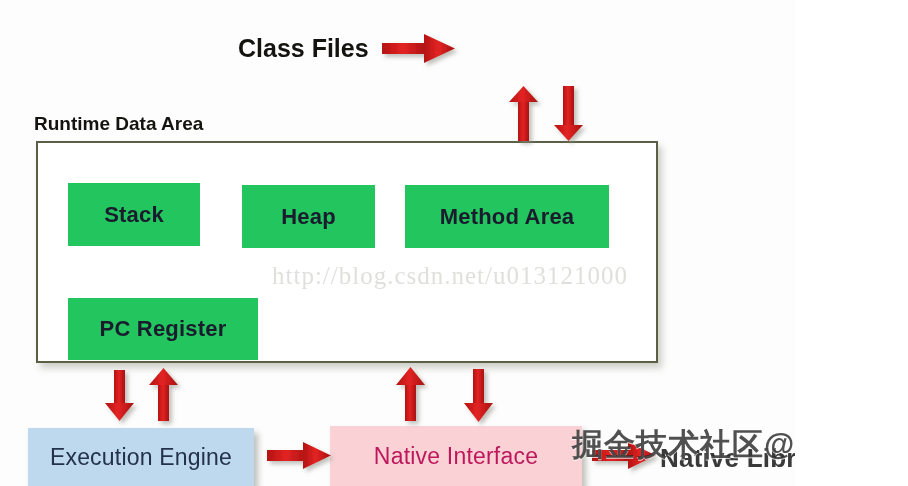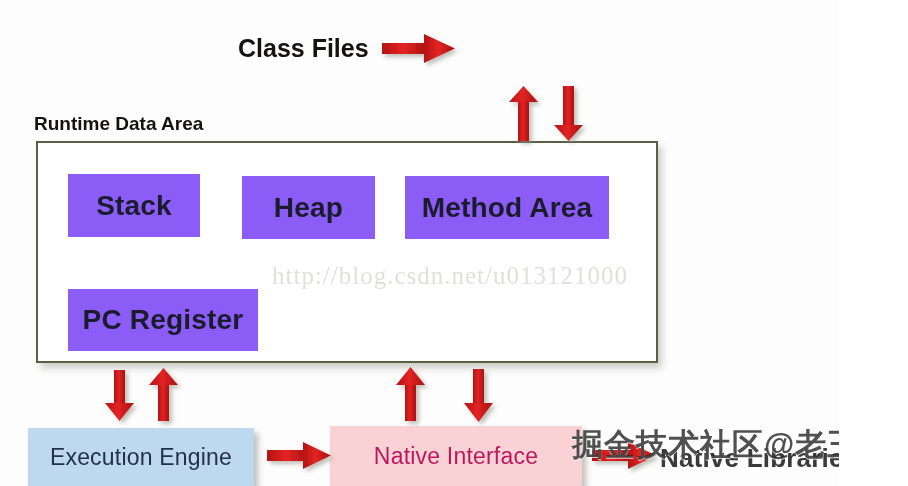--- a/index.html
+++ b/index.html
@@ -7,21 +7,20 @@
     padding: 0;
     background: #ffffff;
   }
   #canvas {
     position: relative;
     width: 795px;
     height: 486px;
     background: #fdfdfd;
     overflow: hidden;
     font-family: "Liberation Sans", sans-serif;
-    padding-left: 44px;
   }
 
   
   .box {
     position: absolute;
     display: flex;
     align-items: center;
     justify-content: center;
     box-sizing: border-box;
     font-weight: bold;
@@ -56,23 +55,24 @@
     left: 36px; top: 141px;
     width: 622px; height: 222px;
     background: #ffffff;
     border: 2px solid #5c5f44;
     box-sizing: border-box;
     box-shadow: 4px 5px 7px rgba(110,110,95,.33);
   }
 
   
   .mem {
-    background: #8b5cf6;
-    font-size: 28px;
+    background: #22c55e;
+    font-size: 22px;
     color: #1b1b2e;
+    margin-top: 9px;
   }
   #box-stack       { left: 68px;  top: 174px; width: 132px; height: 63px; }
   #box-heap        { left: 242px; top: 176px; width: 133px; height: 63px; }
   #box-method-area { left: 405px; top: 176px; width: 204px; height: 63px; }
   #box-pc-register { left: 68px;  top: 289px; width: 190px; height: 62px; }
   #box-native-stack{ left: 300px; top: 281px; width: 310px; height: 62px; }
 
   
   #execution-engine {
     left: 28px; top: 428px;

